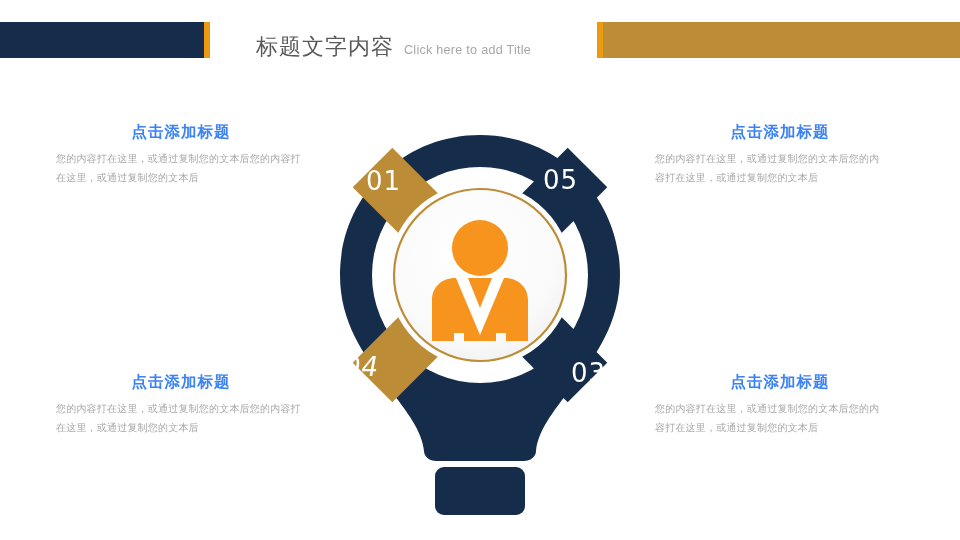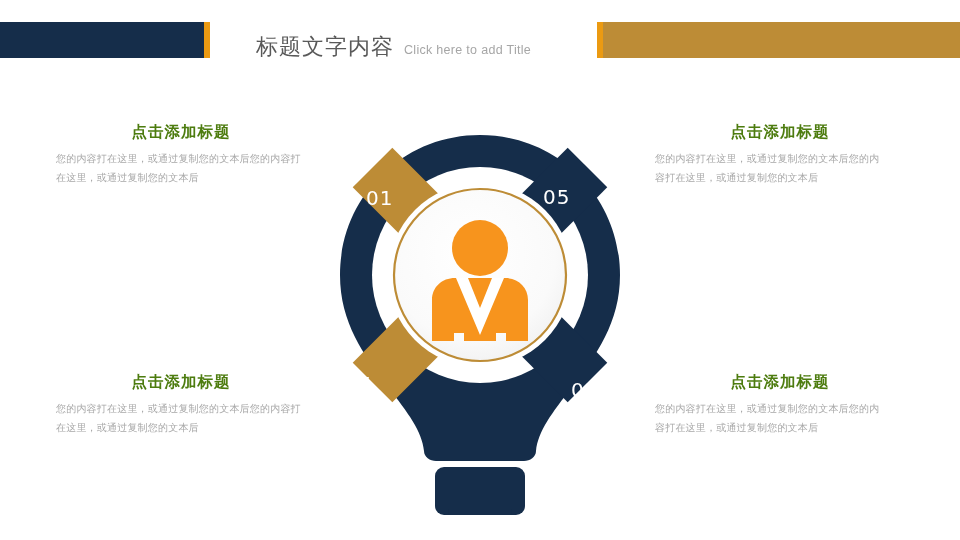--- a/index.html
+++ b/index.html
@@ -43,39 +43,38 @@
     margin-top:20px;
   }
 
   
   .tblock{position:absolute;width:250px;}
   .tblock.tl{left:56px;top:122px;}
   .tblock.tr{left:655px;top:122px;}
   .tblock.bl{left:56px;top:372px;}
   .tblock.br{left:655px;top:372px;}
   .t-head{
-    font-size:15.5px;color:#4d7c0f;font-weight:bold;
+    font-size:15.5px;color:#3b82f6;font-weight:bold;
     text-align:center;margin:0 0 7px 0;letter-spacing:1px;
     font-family:Liberation Mono, monospace;
   }
   .tblock.tl .t-head,.tblock.bl .t-head{text-align:center;}
   .t-body{
     font-size:10px;color:#a8a8a8;line-height:1.85;margin:0;
     text-align:left;letter-spacing:.2px;
     font-family:"DejaVu Sans",sans-serif;
   }
   .tblock.tr .t-body,.tblock.br .t-body{width:228px;}
 
   
   .graphic{position:absolute;left:280px;top:95px;width:400px;height:420px;}
   .graphic svg{display:block;}
   .num{
-    position:absolute;color:#ffffff;font-size:20px;letter-spacing:1px;
+    position:absolute;color:#ffffff;font-size:26px;letter-spacing:1px;
     font-family:"DejaVu Sans",sans-serif;
-    margin-top:20px;
   }
   .num.n01{left:366px;top:166px;}
   .num.n02{left:543px;top:165px;}
   .num.n03{left:571px;top:358px;}
   .num.n04{left:344px;top:352px;font-style:italic;}
 </style>
 </head>
 <body>
 
 <div class="slide">

